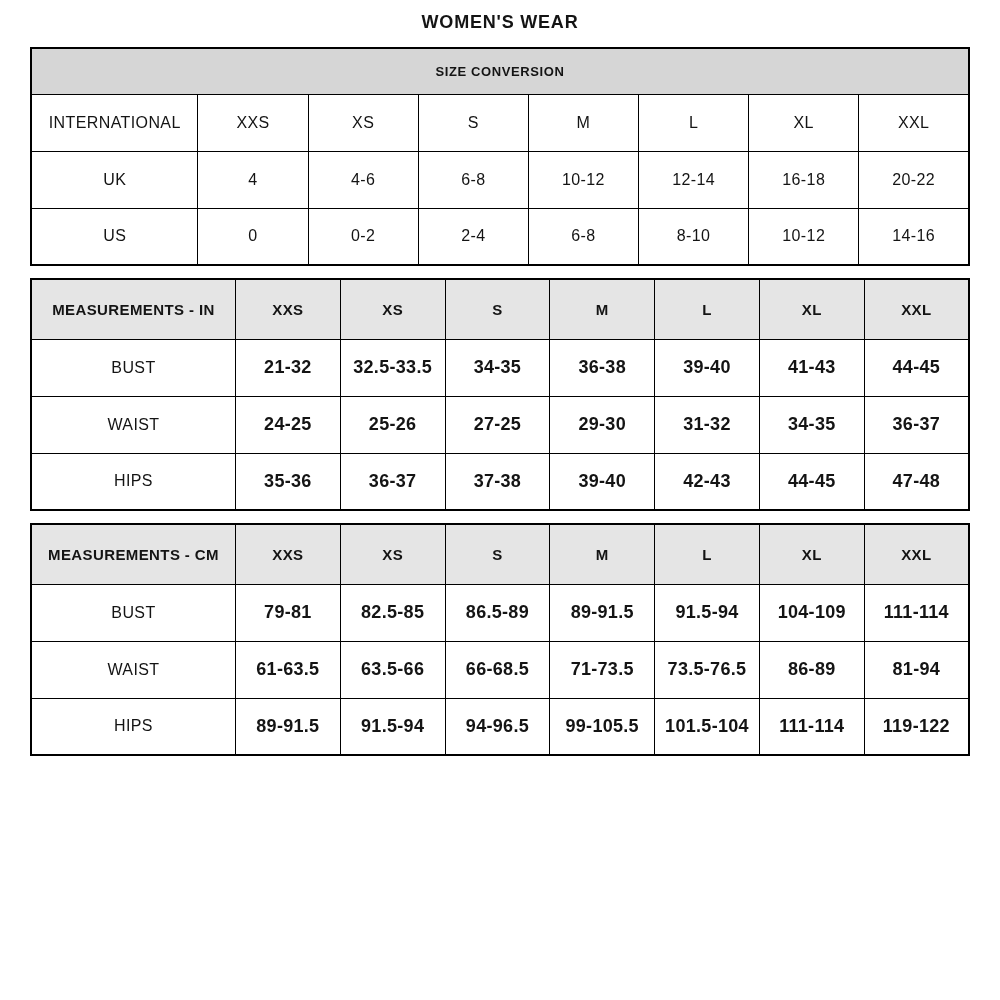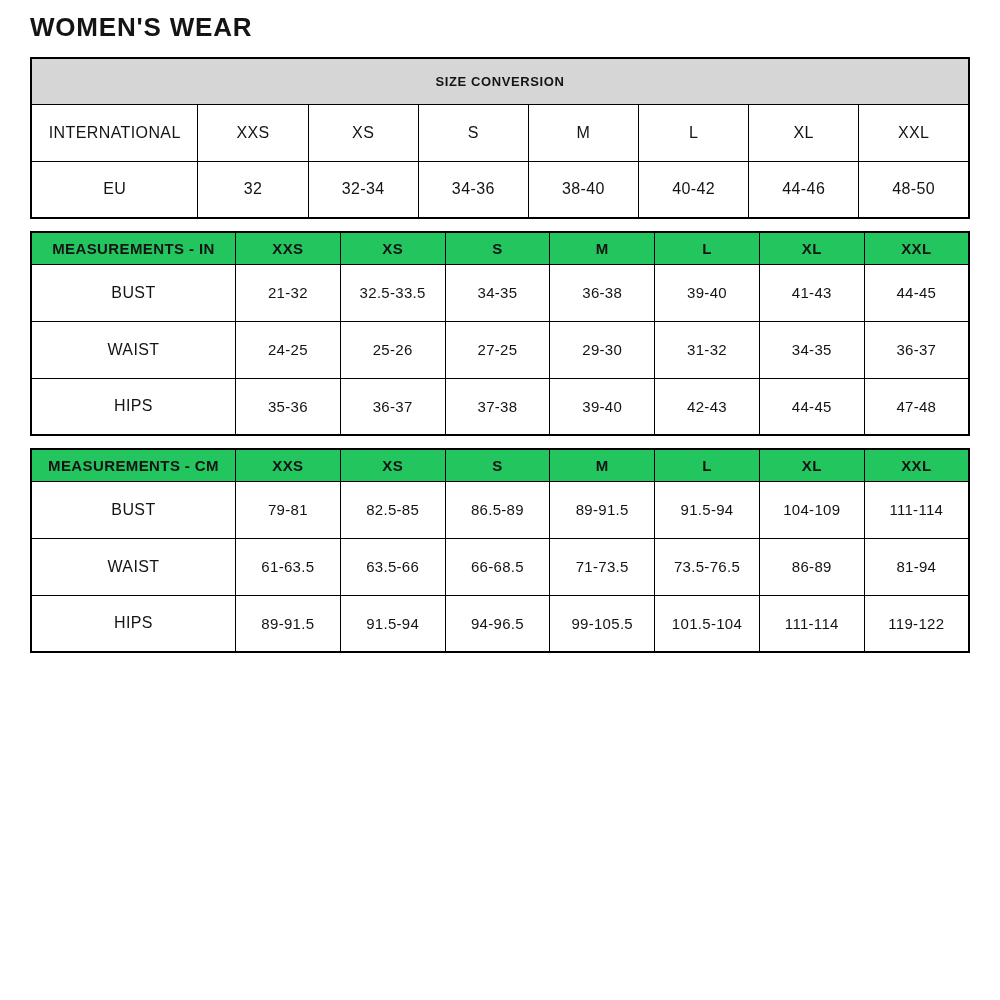--- a/index.html
+++ b/index.html
@@ -4,21 +4,22 @@
 <style>
   * { box-sizing: border-box; margin: 0; padding: 0; }
   html, body {
     width: 1000px;
     background: #ffffff;
     color: #141414;
     font-family: "Liberation Sans", sans-serif;
   }
   .page { width: 1000px; padding: 12px 30px 28px; }
   .title {
-    font-size: 26px;
+    text-align: center;
+    font-size: 18px;
     font-weight: 700;
     letter-spacing: 0.8px;
     margin-bottom: 14px;
   }
   table.tbl {
     width: 100%;
     border-collapse: collapse;
     table-layout: fixed;
     border: 2px solid #000;
   }
@@ -36,36 +37,36 @@
     font-weight: 700;
     letter-spacing: 0.6px;
   }
   .conv th.rowlabel, .conv td {
     height: 57px;
     font-size: 16px;
     font-weight: 400;
     letter-spacing: 0.4px;
   }
   .meas th.hdr {
-    background: #22c55e;
-    height: 32px;
+    background: #e5e5e5;
+    height: 60px;
     font-size: 15px;
     font-weight: 700;
     letter-spacing: 0.4px;
   }
   .meas th.rowlabel {
     height: 57px;
     font-size: 16px;
     font-weight: 400;
     letter-spacing: 0.4px;
   }
   .meas td {
     height: 57px;
-    font-size: 15px;
-    font-weight: 400;
+    font-size: 18px;
+    font-weight: 700;
     letter-spacing: 0.3px;
   }
 </style>
 </head>
 <body>
 
 <main class="page">
 
   <h1 class="title">WOMEN'S WEAR</h1>
 
@@ -90,28 +91,38 @@
           <th class="rowlabel">INTERNATIONAL</th>
           <td>XXS</td>
           <td>XS</td>
           <td>S</td>
           <td>M</td>
           <td>L</td>
           <td>XL</td>
           <td>XXL</td>
         </tr>
         <tr>
-          <th class="rowlabel">EU</th>
-          <td>32</td>
-          <td>32-34</td>
-          <td>34-36</td>
-          <td>38-40</td>
-          <td>40-42</td>
-          <td>44-46</td>
-          <td>48-50</td>
+          <th class="rowlabel">UK</th>
+          <td>4</td>
+          <td>4-6</td>
+          <td>6-8</td>
+          <td>10-12</td>
+          <td>12-14</td>
+          <td>16-18</td>
+          <td>20-22</td>
+        </tr>
+        <tr>
+          <th class="rowlabel">US</th>
+          <td>0</td>
+          <td>0-2</td>
+          <td>2-4</td>
+          <td>6-8</td>
+          <td>8-10</td>
+          <td>10-12</td>
+          <td>14-16</td>
         </tr>
       </tbody>
   </table>
 
   <table class="tbl meas">
     <colgroup>
       <col style="width:21.8%">
       <col style="width:11.171%">
         <col style="width:11.171%">
         <col style="width:11.171%">

